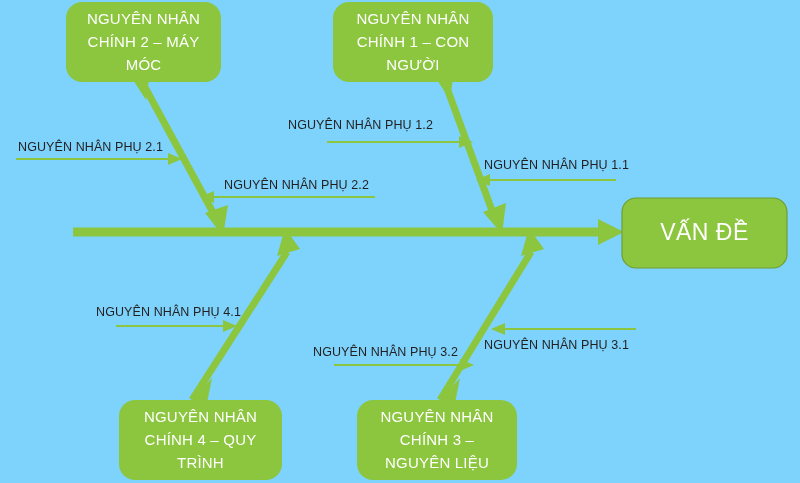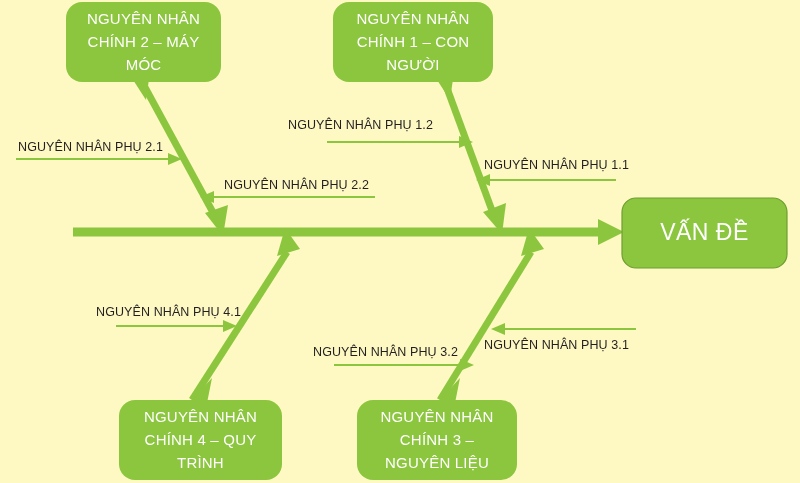--- a/index.html
+++ b/index.html
@@ -10,21 +10,21 @@
   body {
     width: 800px;
     height: 483px;
     overflow: hidden;
     font-family: "Liberation Sans", sans-serif;
   }
   #diagram-root {
     position: relative;
     width: 800px;
     height: 483px;
-    background: #fef9c3;
+    background: #7dd3fc;
   }
   svg.fishbone {
     position: absolute;
     left: 0;
     top: 0;
     width: 800px;
     height: 483px;
   }
   .box-rect {
     fill: #8CC63E;

